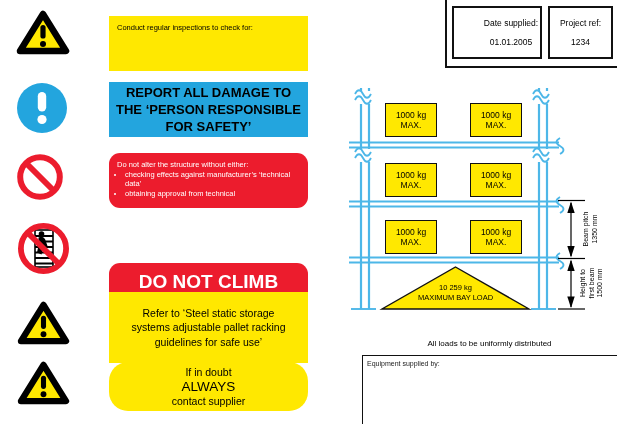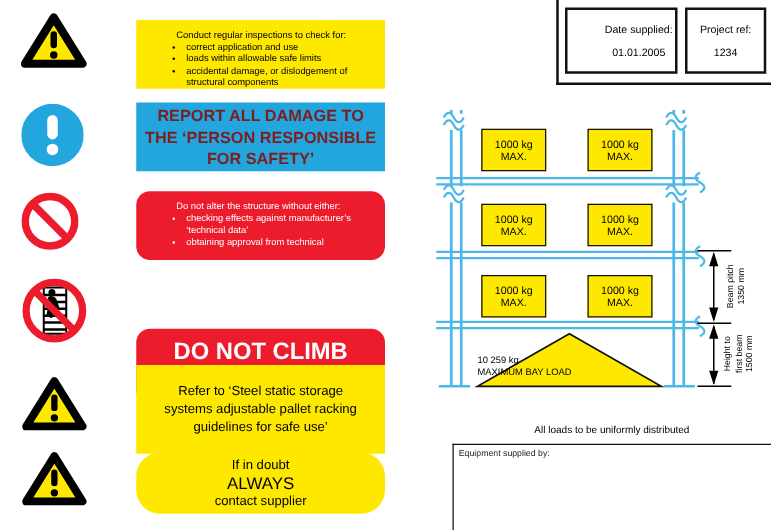--- a/index.html
+++ b/index.html
@@ -6,23 +6,23 @@
   body{
     width:617px;height:424px;position:relative;background:#fff;overflow:hidden;
     font-family:"Liberation Sans", sans-serif;color:#000;
   }
   .abs{position:absolute;}
   
   .icon{position:absolute;}
   
   .panel{position:absolute;left:109px;width:199px;box-sizing:border-box;}
   .panel.yellow{background:var(--yellow);color:#000;}
-  .panel.blue{background:var(--blue);color:#7f1d1d;}
+  .panel.blue{background:var(--blue);color:#000000;}
   .panel.red{background:var(--red);color:#fff;border-radius:11px;}
-  .p-small{font-size:7.5px;line-height:9.5px;padding:7px 8px 0 32px;}
+  .p-small{font-size:7.5px;line-height:9.5px;padding:7px 8px 0 8px;}
   .p-small ul{margin:0;padding-left:8px;list-style:disc outside;}
   .p-small li{margin:0;}
   .p-center{display:flex;align-items:center;justify-content:center;text-align:center;white-space:pre-line;}
   #panel-report{font-weight:bold;font-size:13px;line-height:17px;}
   #panel-climb{font-weight:bold;font-size:19px;line-height:23px;}
   #panel-refer{font-size:10.5px;line-height:14.5px;}
   #panel-doubt{flex-direction:column;font-size:10.5px;line-height:13px;}
   #panel-doubt .big{font-size:13.5px;line-height:16px;}
   
   .tr-outer{left:445px;top:0;width:170px;height:66px;border-left:2px solid #111;border-bottom:2px solid #111;}
@@ -30,21 +30,21 @@
     display:flex;flex-direction:column;align-items:center;justify-content:space-evenly;
     font-size:8.5px;text-align:center;box-sizing:border-box;}
   #date-box{left:452px;width:90px;padding-left:28px;}
   #proj-box{left:548px;width:65px;}
   
   #diagram{left:342px;top:85px;width:267px;height:232px;}
   #diagram svg{position:absolute;left:0;top:0;}
   .load{position:absolute;width:52px;height:34px;background:var(--yellow);border:1.6px solid #111;
     box-sizing:border-box;display:flex;align-items:center;justify-content:center;
     font-size:8.5px;line-height:10px;text-align:center;white-space:pre-line;}
-  .bay-text{position:absolute;left:40px;top:198px;width:147px;
+  .bay-text{position:absolute;left:40px;top:198px;width:147px;text-align:center;
     font-size:7.5px;line-height:10px;white-space:pre-line;}
   .dim{position:absolute;width:64px;text-align:center;font-size:7px;line-height:8.5px;
     white-space:pre-line;transform:translate(-50%,-50%) rotate(-90deg);}
   
   #uniform-note{left:362px;top:339px;width:255px;text-align:center;font-size:8px;}
   #equip-box{left:362px;top:355px;width:254px;height:69px;border-top:1.6px solid #111;border-left:1.6px solid #111;}
   #equip-box .lbl{font-size:7px;padding:4px 0 0 4px;color:#222;}
 </style>
 </head>
 <body>
@@ -101,25 +101,20 @@
 <span class="icon" style="left:17px;top:361px;">
   <svg width="53" height="45" viewBox="0 0 54 46">
     <path d="M27 4 L50 41 L4 41 Z" fill="#FFE800" stroke="#000" stroke-width="6.5" stroke-linejoin="round"></path>
     <rect x="24.4" y="15" width="5.2" height="13.5" rx="2.6" fill="#000"></rect>
     <circle cx="27" cy="34" r="3" fill="#000"></circle>
   </svg>
 </span>
 
 <div class="panel yellow p-small" style="top:16px;height:55px;">
   <div>Conduct regular inspections to check for:</div>
-  <ul>
-    <li>correct application and use</li>
-    <li>loads within allowable safe limits</li>
-    <li>accidental damage, or dislodgement of structural components</li>
-  </ul>
 </div>
 
 <div id="panel-report" class="panel blue p-center" style="top:82px;height:55px;">
   <div>REPORT ALL DAMAGE TO
 THE ‘PERSON RESPONSIBLE
 FOR SAFETY’</div>
 </div>
 
 <div class="panel red p-small" style="top:153px;height:55px;">
   <div>Do not alter the structure without either:</div>

